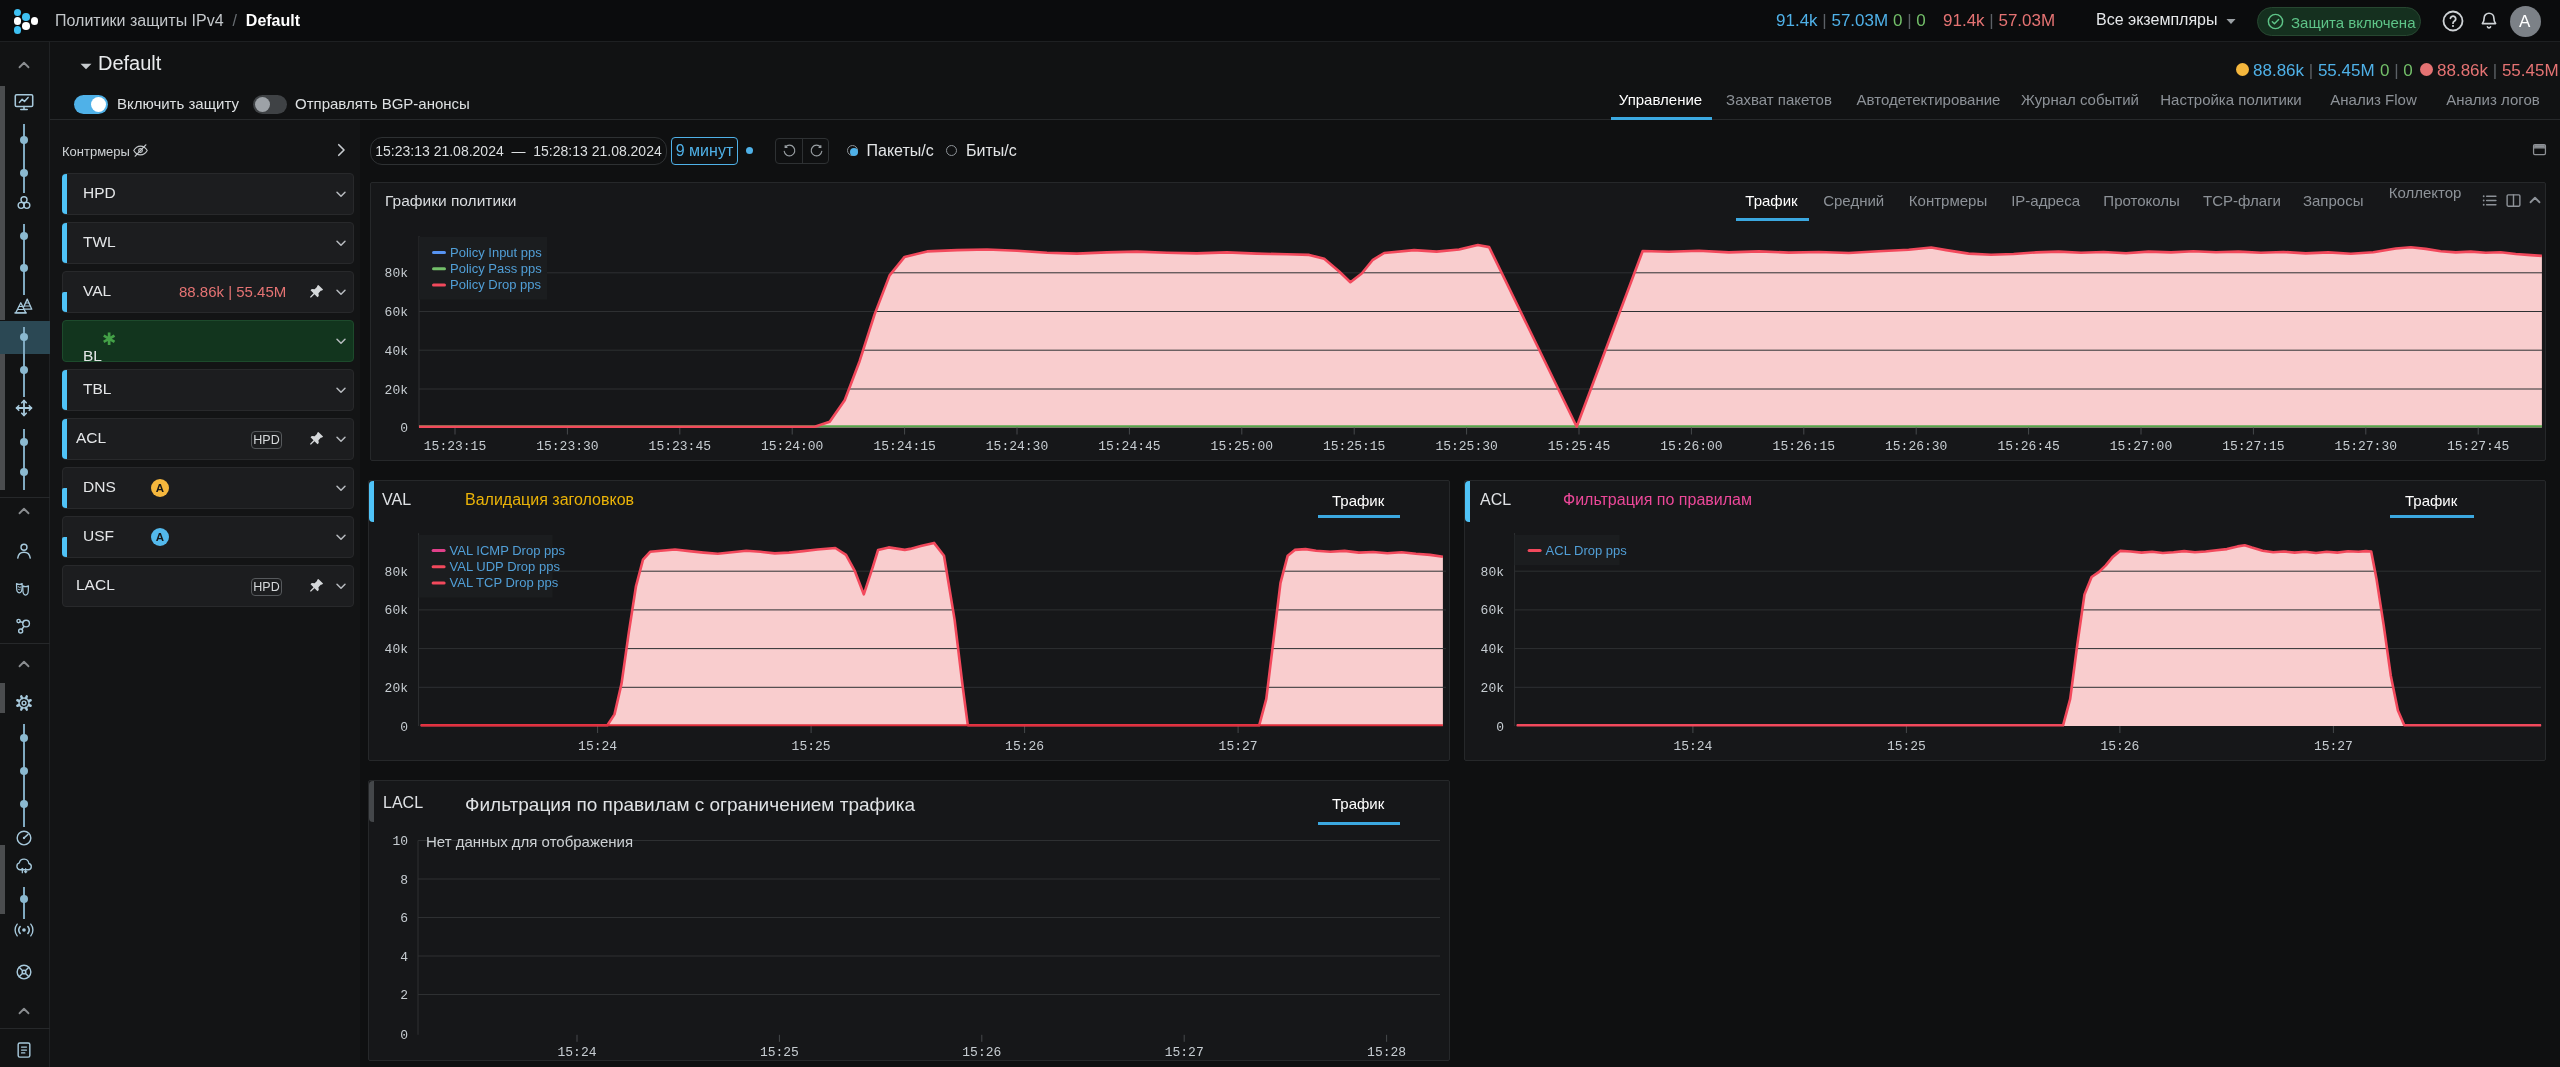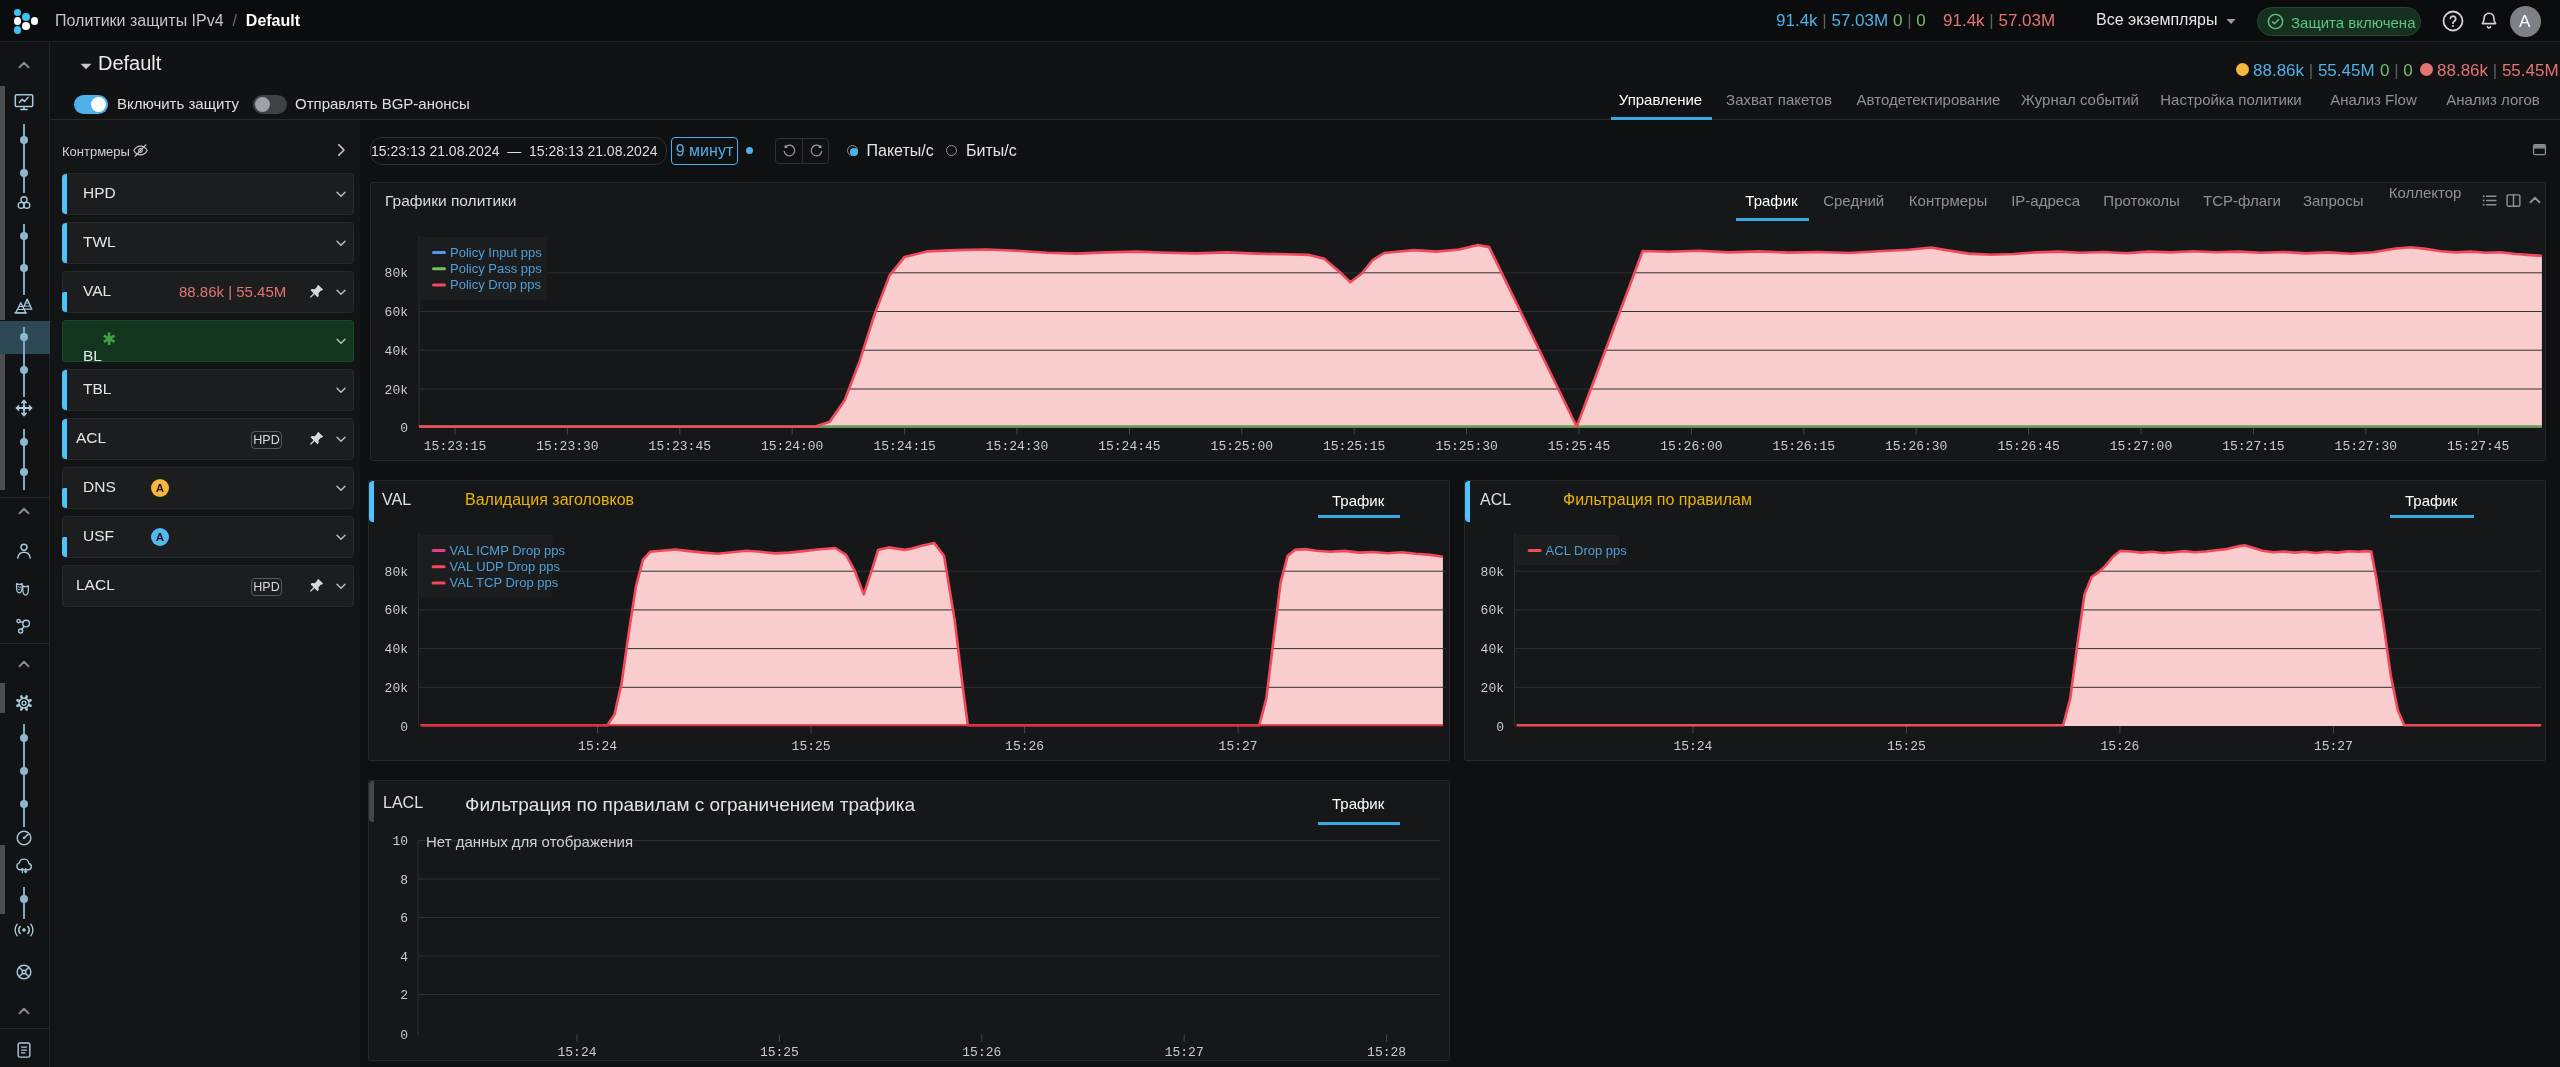--- a/index.html
+++ b/index.html
@@ -265,21 +265,21 @@
   </svg>
 <div class="card" style="top:565px;"></div>
 <div class="cardlabel" style="left:76px;top:576px">LACL</div>
 <div class="badge" style="left:251px;top:577.5px">HPD</div>
 <svg style="position:absolute;left:307px;top:577px;z-index:9" width="18" height="18" viewBox="0 0 24 24" fill="none">
     <path d="M15.2 2.6l6.2 6.2-1.6 1.6-1.1-.3-3.4 3.4.4 3.8-1.7 1.7-4-4-4.8 4.8-1.3-1.3 4.8-4.8-4-4 1.7-1.7 3.8.4 3.4-3.4-.3-1.1z" fill="#d5d8da"></path>
   </svg>
 <svg style="position:absolute;left:333px;top:578px;z-index:9" width="16" height="16" viewBox="0 0 24 24" fill="none">
     <path d="M6 9.5l6 6 6-6" stroke="#b9bdc1" stroke-width="2.2" stroke-linecap="round" stroke-linejoin="round" fill="none"></path>
   </svg>
-<div class="abs" style="left:370px;top:137px;width:297px;height:28px;border:1px solid #2e3133;border-radius:12px;color:#dcdfe1;font-size:14px;line-height:26px;white-space:nowrap">15:23:13 21.08.2024&nbsp; —&nbsp; 15:28:13 21.08.2024</div>
+<div class="abs" style="left:370px;top:137px;width:297px;height:28px;border:1px solid #2e3133;border-radius:12px;color:#dcdfe1;font-size:14px;text-align:center;line-height:26px;white-space:nowrap">15:23:13 21.08.2024&nbsp; —&nbsp; 15:28:13 21.08.2024</div>
 <div class="abs" style="left:671px;top:137px;width:67px;height:28px;border:1.5px solid #4fb1e8;border-radius:4px;color:#4fb1e8;font-size:16px;text-align:center;line-height:25px">9 минут</div>
 <div class="dot" style="left:746px;top:147px;width:7px;height:7px;background:#4fb1e8"></div>
 <div class="abs" style="left:775px;top:138px;width:54px;height:26px;border:1px solid #2e3133;border-radius:4px"></div>
 <div class="abs" style="left:802px;top:138px;width:1px;height:26px;background:#2e3133"></div>
 <svg style="position:absolute;left:781.5px;top:143px;z-index:9" width="16" height="16" viewBox="0 0 24 24" fill="none">
     <path d="M7.5 6.5H4.8V3.8" stroke="#9aa0a4" stroke-width="1.8" stroke-linecap="round" stroke-linejoin="round" fill="none"></path>
     <path d="M4.9 6.4a8 8 0 1 1-1.6 6" stroke="#9aa0a4" stroke-width="1.8" stroke-linecap="round" stroke-linejoin="round" fill="none"></path>
   </svg>
 <svg style="position:absolute;left:807.5px;top:143px;z-index:9" width="16" height="16" viewBox="0 0 24 24" fill="none">
     <path d="M16.5 6.5h2.7V3.8" stroke="#9aa0a4" stroke-width="1.8" stroke-linecap="round" stroke-linejoin="round" fill="none"></path>
@@ -415,21 +415,21 @@
       <text x="81.6" y="32.0" font-family="Liberation Sans, sans-serif" font-size="13" fill="#519fd7">VAL ICMP Drop pps</text>
       <rect x="63.6" y="42.2" width="14" height="3" rx="1.5" fill="#f2495c"></rect>
       <text x="81.6" y="48.2" font-family="Liberation Sans, sans-serif" font-size="13" fill="#519fd7">VAL UDP Drop pps</text>
       <rect x="63.6" y="58.4" width="14" height="3" rx="1.5" fill="#f2495c"></rect>
       <text x="81.6" y="64.4" font-family="Liberation Sans, sans-serif" font-size="13" fill="#519fd7">VAL TCP Drop pps</text>
     </svg>
   </div>
 <div class="panel" style="left:1464px;top:480px;width:1082px;height:281px"></div>
 <div class="abs" style="left:1465px;top:481px;width:5px;height:41px;background:#4fc3f7;border-radius:4px 0 0 4px"></div>
 <div class="txt" style="left:1480px;top:491px;font-size:16px;color:#dfe2e5">ACL</div>
-<div class="txt" style="left:1563px;top:491px;font-size:16px;color:#eab308">Фильтрация по правилам</div>
+<div class="txt" style="left:1563px;top:491px;font-size:16px;color:#ec4899">Фильтрация по правилам</div>
 <div class="tab on" style="left:2405px;top:492px">Трафик</div>
 <div class="tabline" style="left:2390px;top:515px;width:84px"></div>
 <div class="abs" style="left:1464px;top:523px;width:1081px;height:239px">
     <svg width="1081" height="239" viewBox="0 0 1081 239" style="position:absolute;left:0;top:0">
       <path d="M52.7 202.3 L335.5 202.3 L599.1 202.3 L606.2 175.9 L613.3 121.7 L620.5 71.4 L627.6 54.0 L634.7 49.2 L641.8 42.4 L649.0 33.7 L656.1 27.9 L666.8 28.5 L677.5 29.6 L688.1 28.8 L698.8 30.0 L709.5 29.2 L720.2 28.1 L730.9 29.2 L741.6 28.5 L752.3 27.3 L762.9 26.1 L773.6 23.4 L780.7 22.3 L787.9 24.6 L798.6 27.7 L809.2 29.2 L819.9 28.5 L830.6 29.6 L841.3 28.8 L852.0 30.0 L862.7 28.8 L873.4 29.6 L884.0 28.3 L894.7 28.8 L901.8 28.1 L907.2 28.5 L912.5 55.9 L919.7 102.4 L926.8 152.7 L933.9 187.5 L940.3 202.2 L948.1 202.3 L1077.1 202.3 L1077.1 203.0 L52.7 203.0 Z" fill="#f9cdce" stroke="none"></path>
       <line x1="50.6" y1="48.2" x2="1077" y2="48.2" stroke="#2e3032" stroke-width="1"></line>
       <line x1="50.6" y1="86.9" x2="1077" y2="86.9" stroke="#2e3032" stroke-width="1"></line>
       <line x1="50.6" y1="125.6" x2="1077" y2="125.6" stroke="#2e3032" stroke-width="1"></line>
       <line x1="50.6" y1="164.3" x2="1077" y2="164.3" stroke="#2e3032" stroke-width="1"></line>
       <line x1="50.6" y1="10" x2="50.6" y2="203.0" stroke="#2e3032" stroke-width="1"></line>

